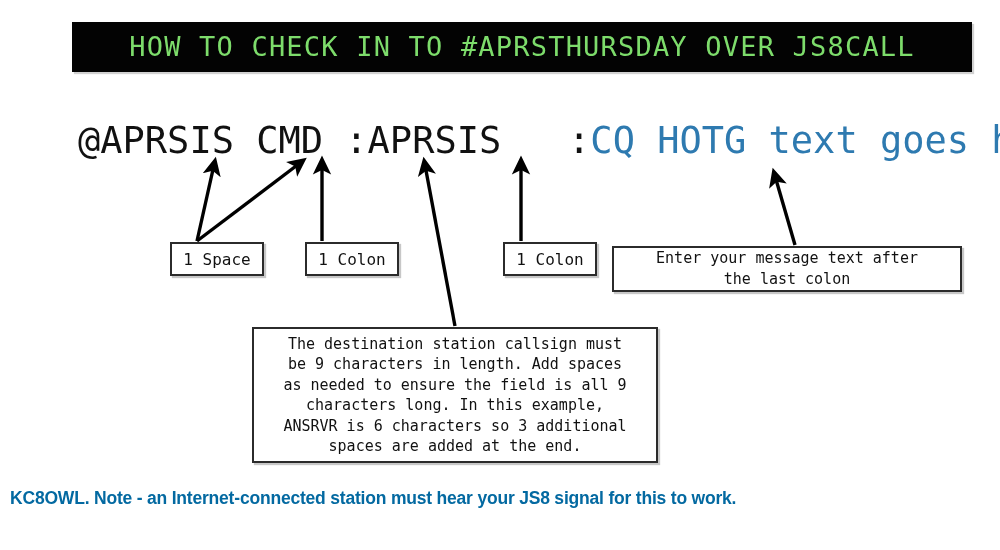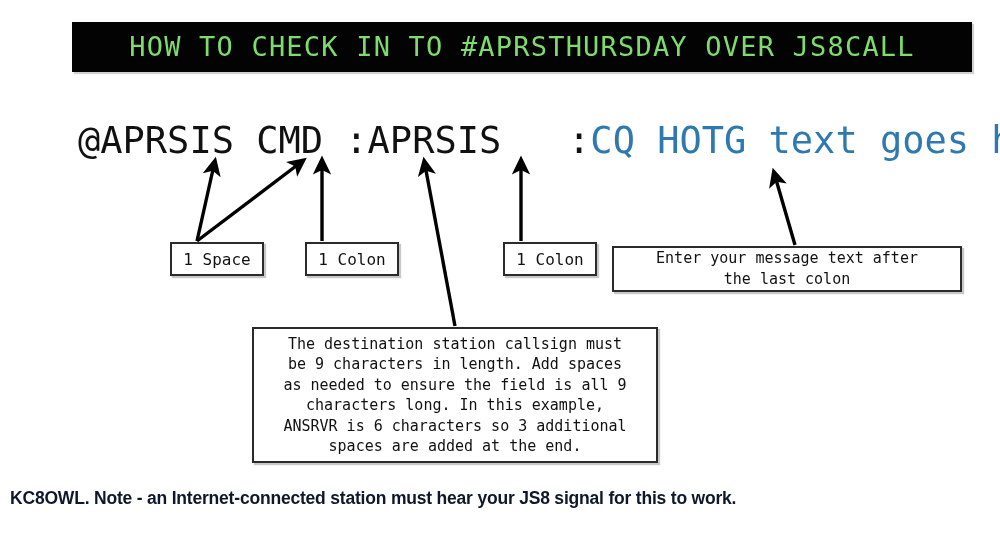--- a/index.html
+++ b/index.html
@@ -109,21 +109,21 @@
 
   
   #footer-note {
     position: absolute;
     left: 10px;
     top: 488px;
     width: 980px;
     font-family: "Liberation Sans", sans-serif;
     font-weight: bold;
     font-size: 17.5px;
-    color: #0f172a;
+    color: #0369a1;
     letter-spacing: -0.2px;
     white-space: nowrap;
   }
 
   
   #arrows {
     position: absolute;
     left: 0;
     top: 0;
     width: 1000px;

